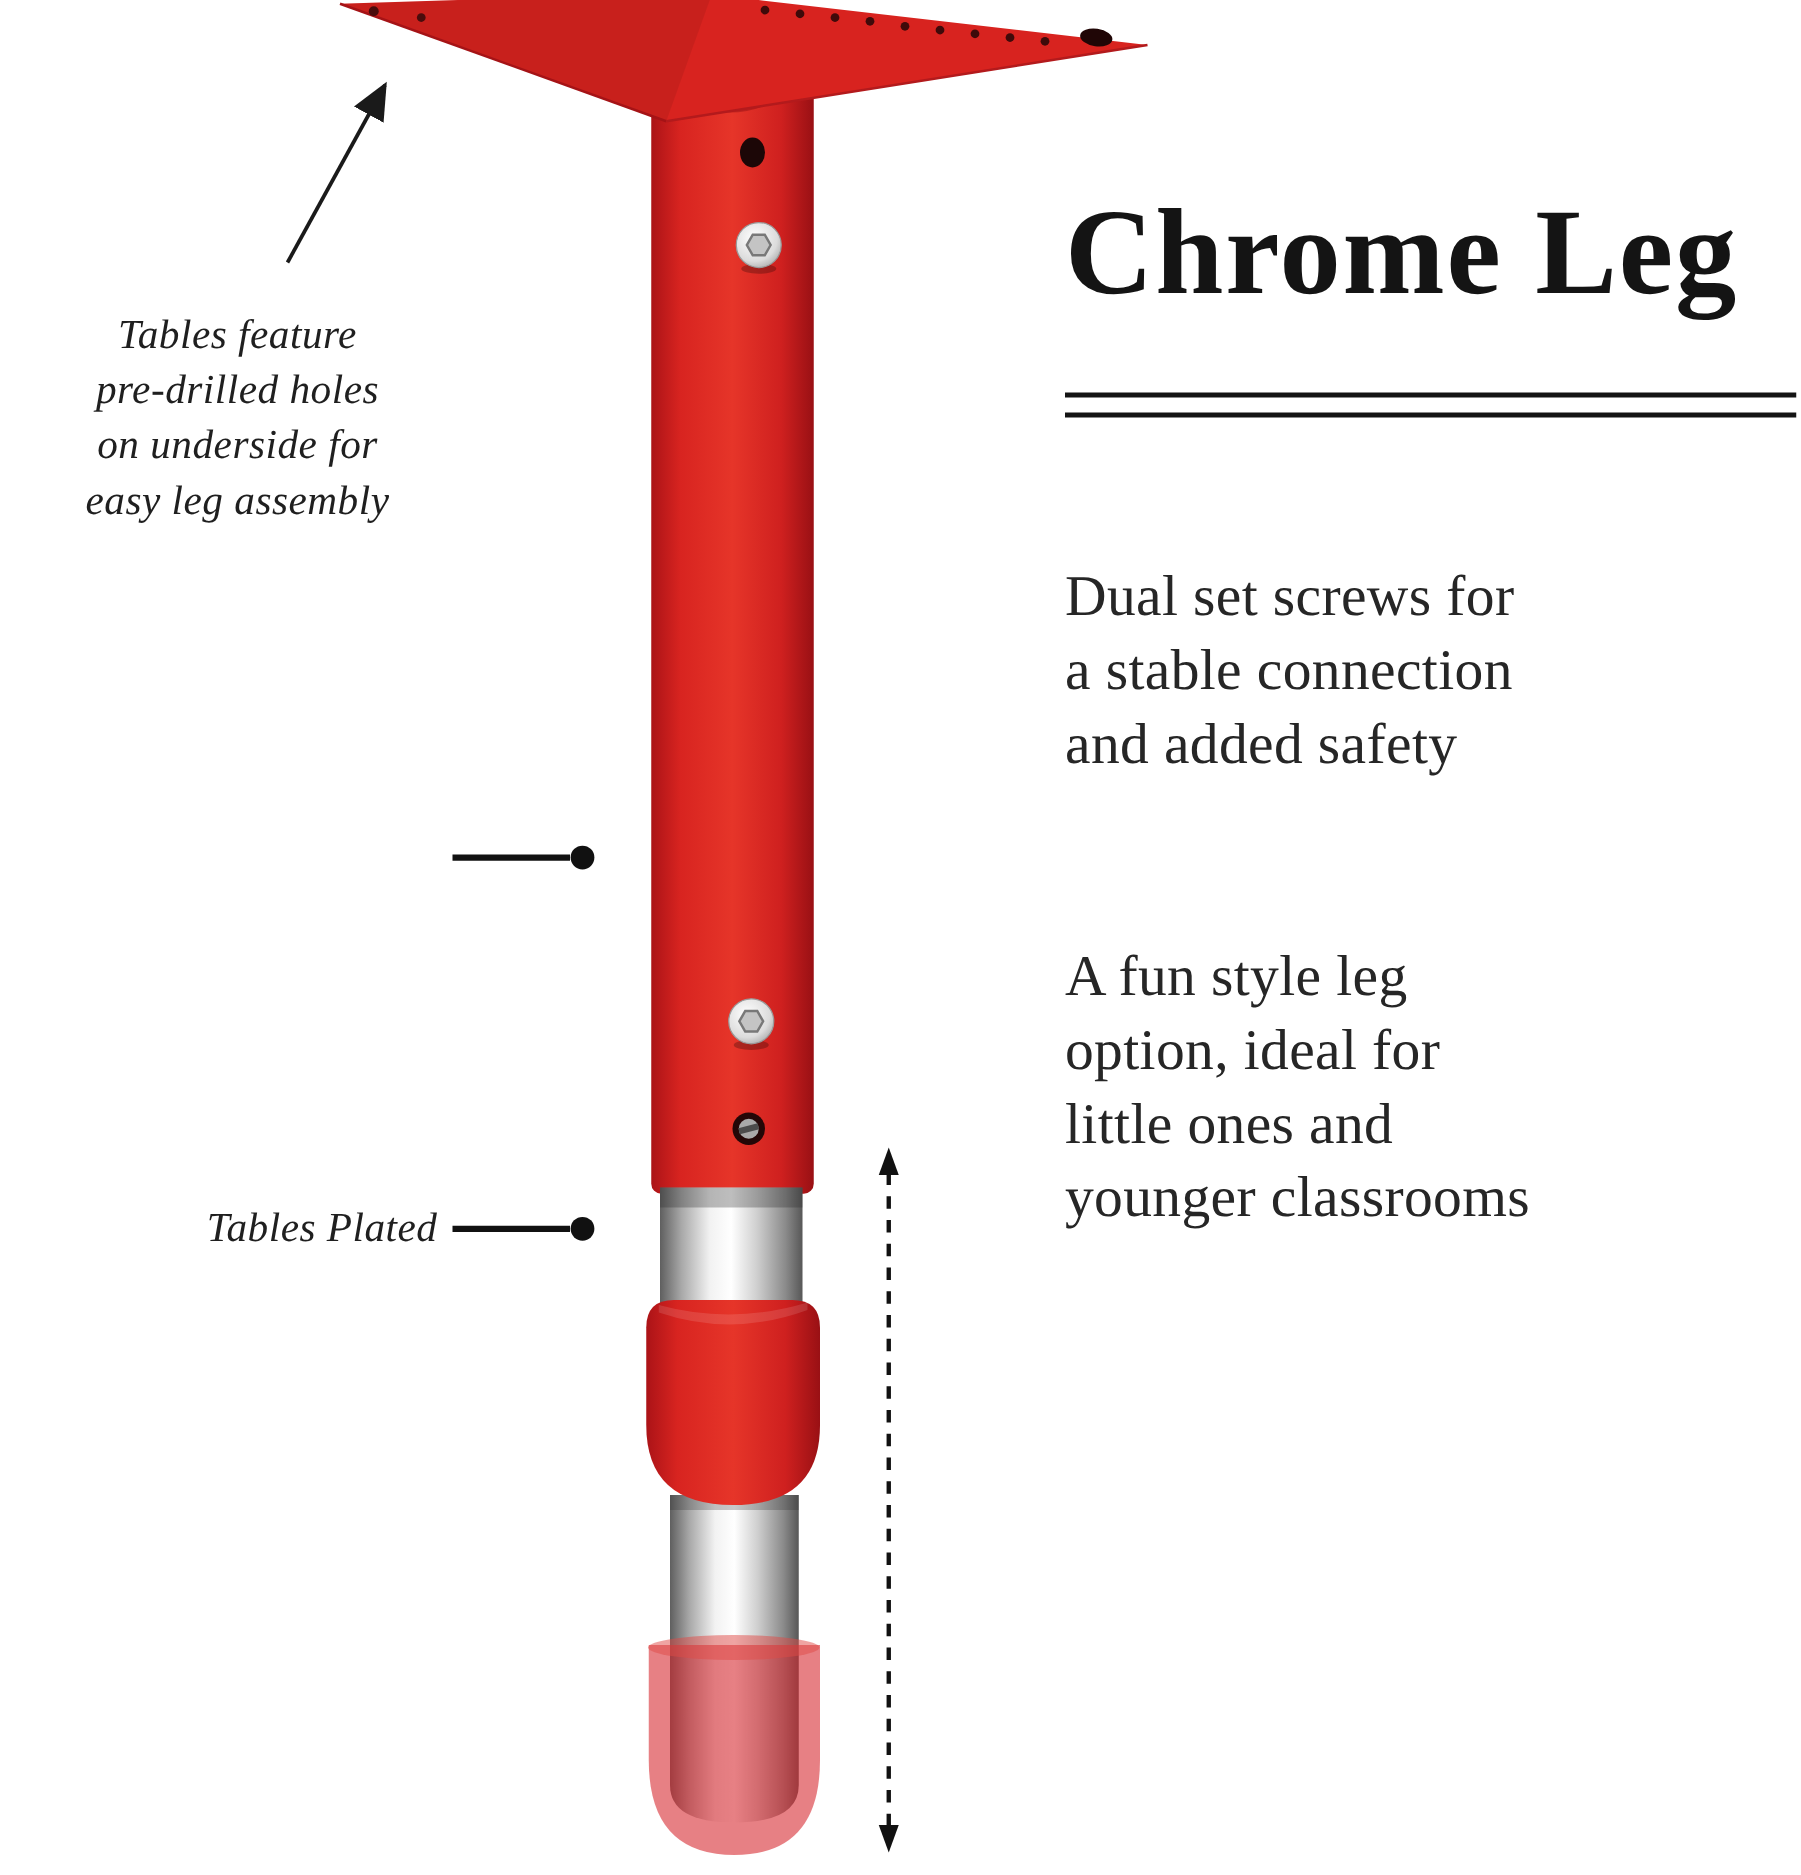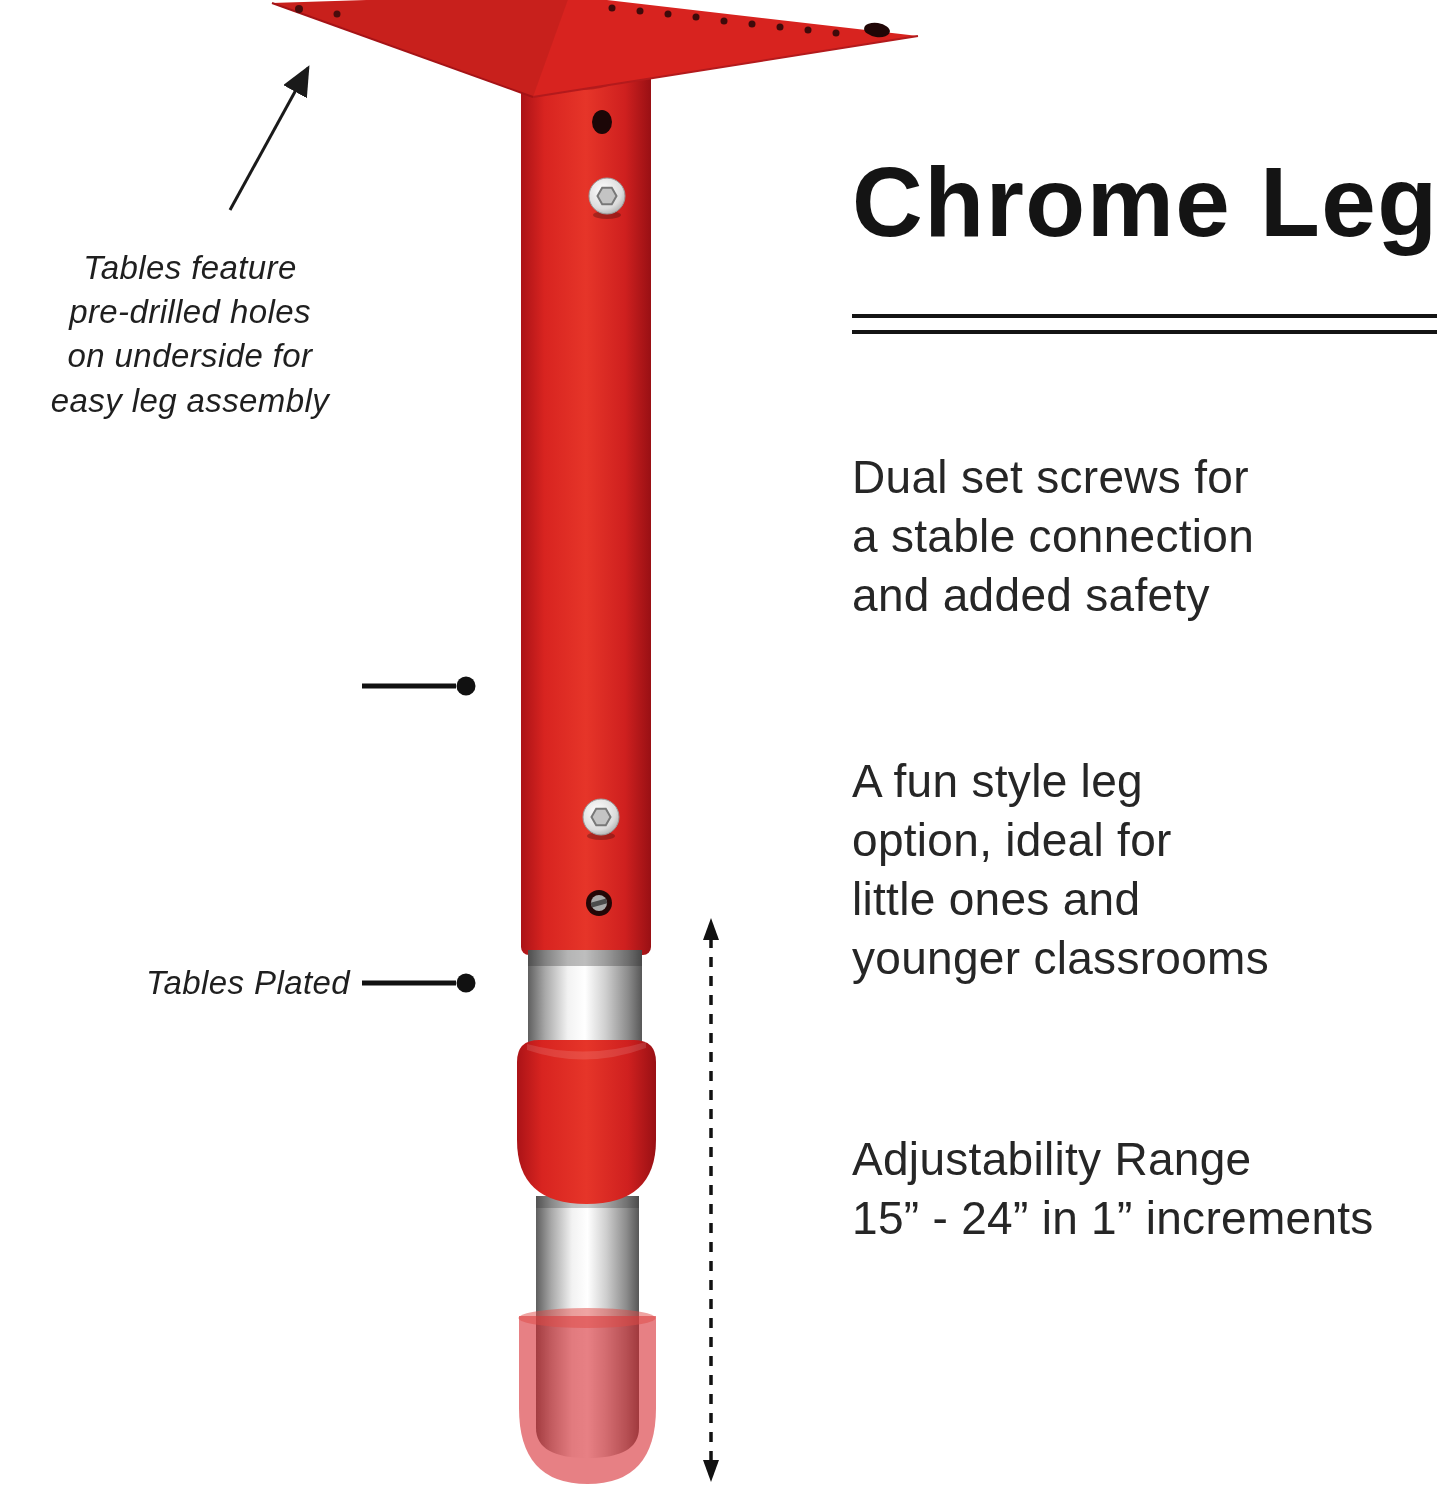--- a/index.html
+++ b/index.html
@@ -1,18 +1,18 @@
 <!DOCTYPE html>
 <html><head>
 <meta charset="utf-8">
 <style>
   html,body{margin:0;padding:0;background:#ffffff;}
   .canvas{
     position:relative;width:1441px;height:1500px;background:#ffffff;
-    font-family:Liberation Sans, sans-serif;overflow:hidden;color:#1f1f1f;
+    font-family:Liberation Serif, serif;overflow:hidden;color:#1f1f1f;
   }
   .art{position:absolute;left:0;top:0;width:1441px;height:1500px;}
   .ann{
     position:absolute;font-style:italic;font-size:33px;line-height:1.34;
     color:#1f1f1f;white-space:pre-line;letter-spacing:0.4px;
   }
   .ann-predrilled{left:5px;top:246px;width:370px;text-align:center;}
   .ann-powder{left:0;top:664px;width:350px;text-align:right;}
   .ann-chrome{left:0;top:961px;width:350px;text-align:right;}
   .title{
@@ -159,16 +159,14 @@
   <h1 class="title">Chrome Leg</h1>
   <div class="title-rule"></div>
 
   <div class="feature f1">Dual set screws for
 a stable connection
 and added safety</div>
   <div class="feature f2">A fun style leg
 option, ideal for
 little ones and
 younger classrooms</div>
-  <div class="feature f3">Adjustability Range
-15” - 24” in 1” increments</div>
 
 </div>
 
 </body></html>

